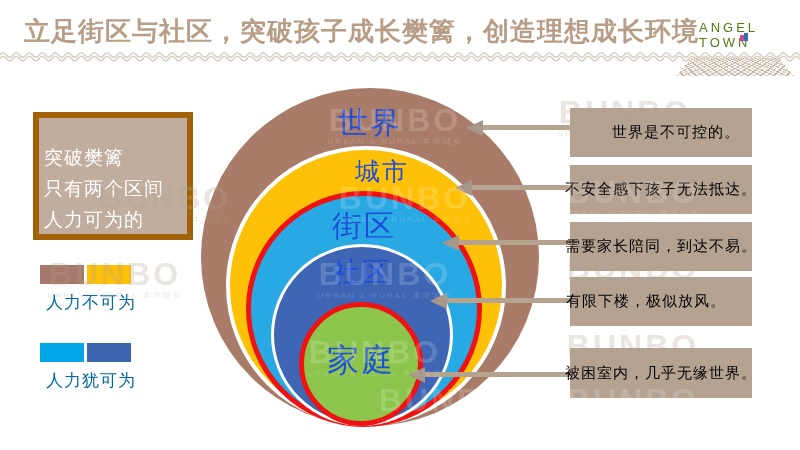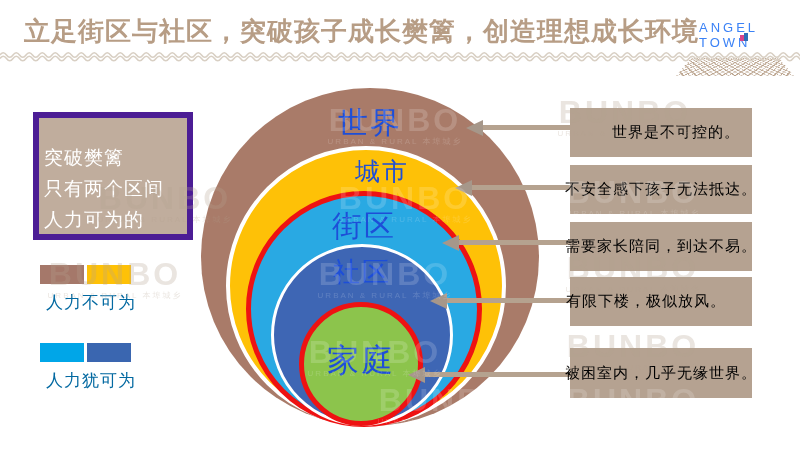--- a/index.html
+++ b/index.html
@@ -4,34 +4,34 @@
 <style>
   * { margin:0; padding:0; box-sizing:border-box; }
   html,body { width:800px; height:450px; }
   body { font-family:"Liberation Sans","DejaVu Sans",sans-serif; background:#fff; overflow:hidden; }
   .slide { position:relative; width:800px; height:450px; background:#fff; overflow:hidden; }
 
   
   .title { position:absolute; left:24px; top:14px; font-size:26px; font-weight:bold;
            color:#b79d85; letter-spacing:1px; white-space:nowrap; }
   .logo-text { position:absolute; left:699px; top:20px; font-size:13px; letter-spacing:3px;
-               color:#3b82f6; font-weight:500; }
+               color:#4d7c0f; font-weight:500; }
   .logo-grid { position:absolute; left:676px; top:36px; width:118px; height:40px;
     background:
       repeating-linear-gradient(45deg, rgba(178,152,127,.85) 0 1.2px, transparent 1.2px 4.6px),
       repeating-linear-gradient(135deg, rgba(178,152,127,.85) 0 1.2px, transparent 1.2px 4.6px);
     transform:perspective(90px) rotateX(52deg); transform-origin:50% 100%; }
   .figure { position:absolute; left:740px; top:33px; width:10px; height:9px; }
   .figure .fig-pink { position:absolute; left:0; top:2px; width:4px; height:6px; background:#d8448c; }
   .figure .fig-blue { position:absolute; left:4px; top:0; width:4px; height:8px; background:#2d6fb8; }
   .wave { position:absolute; left:0; top:50px; }
 
   
   .callout-box { position:absolute; left:33px; top:112px; width:160px; height:128px;
-    background:#c0ad9d; border:6px solid #4c1d95; padding:24px 4px 8px 5px; }
+    background:#c0ad9d; border:6px solid #a16207; padding:24px 4px 8px 5px; }
   .callout-line { color:#fff; font-size:19px; line-height:31px; letter-spacing:1px; white-space:nowrap; }
 
   .legend-group { position:absolute; left:40px; }
   .legend-1 { top:265px; }
   .legend-2 { top:343px; }
   .swatch-row { display:flex; gap:3px; }
   .swatch { width:44px; height:19px; }
   .sw-brown { background:#a5786a; }
   .sw-yellow { background:#fec107; }
   .sw-cyan  { background:#00a6e8; }

